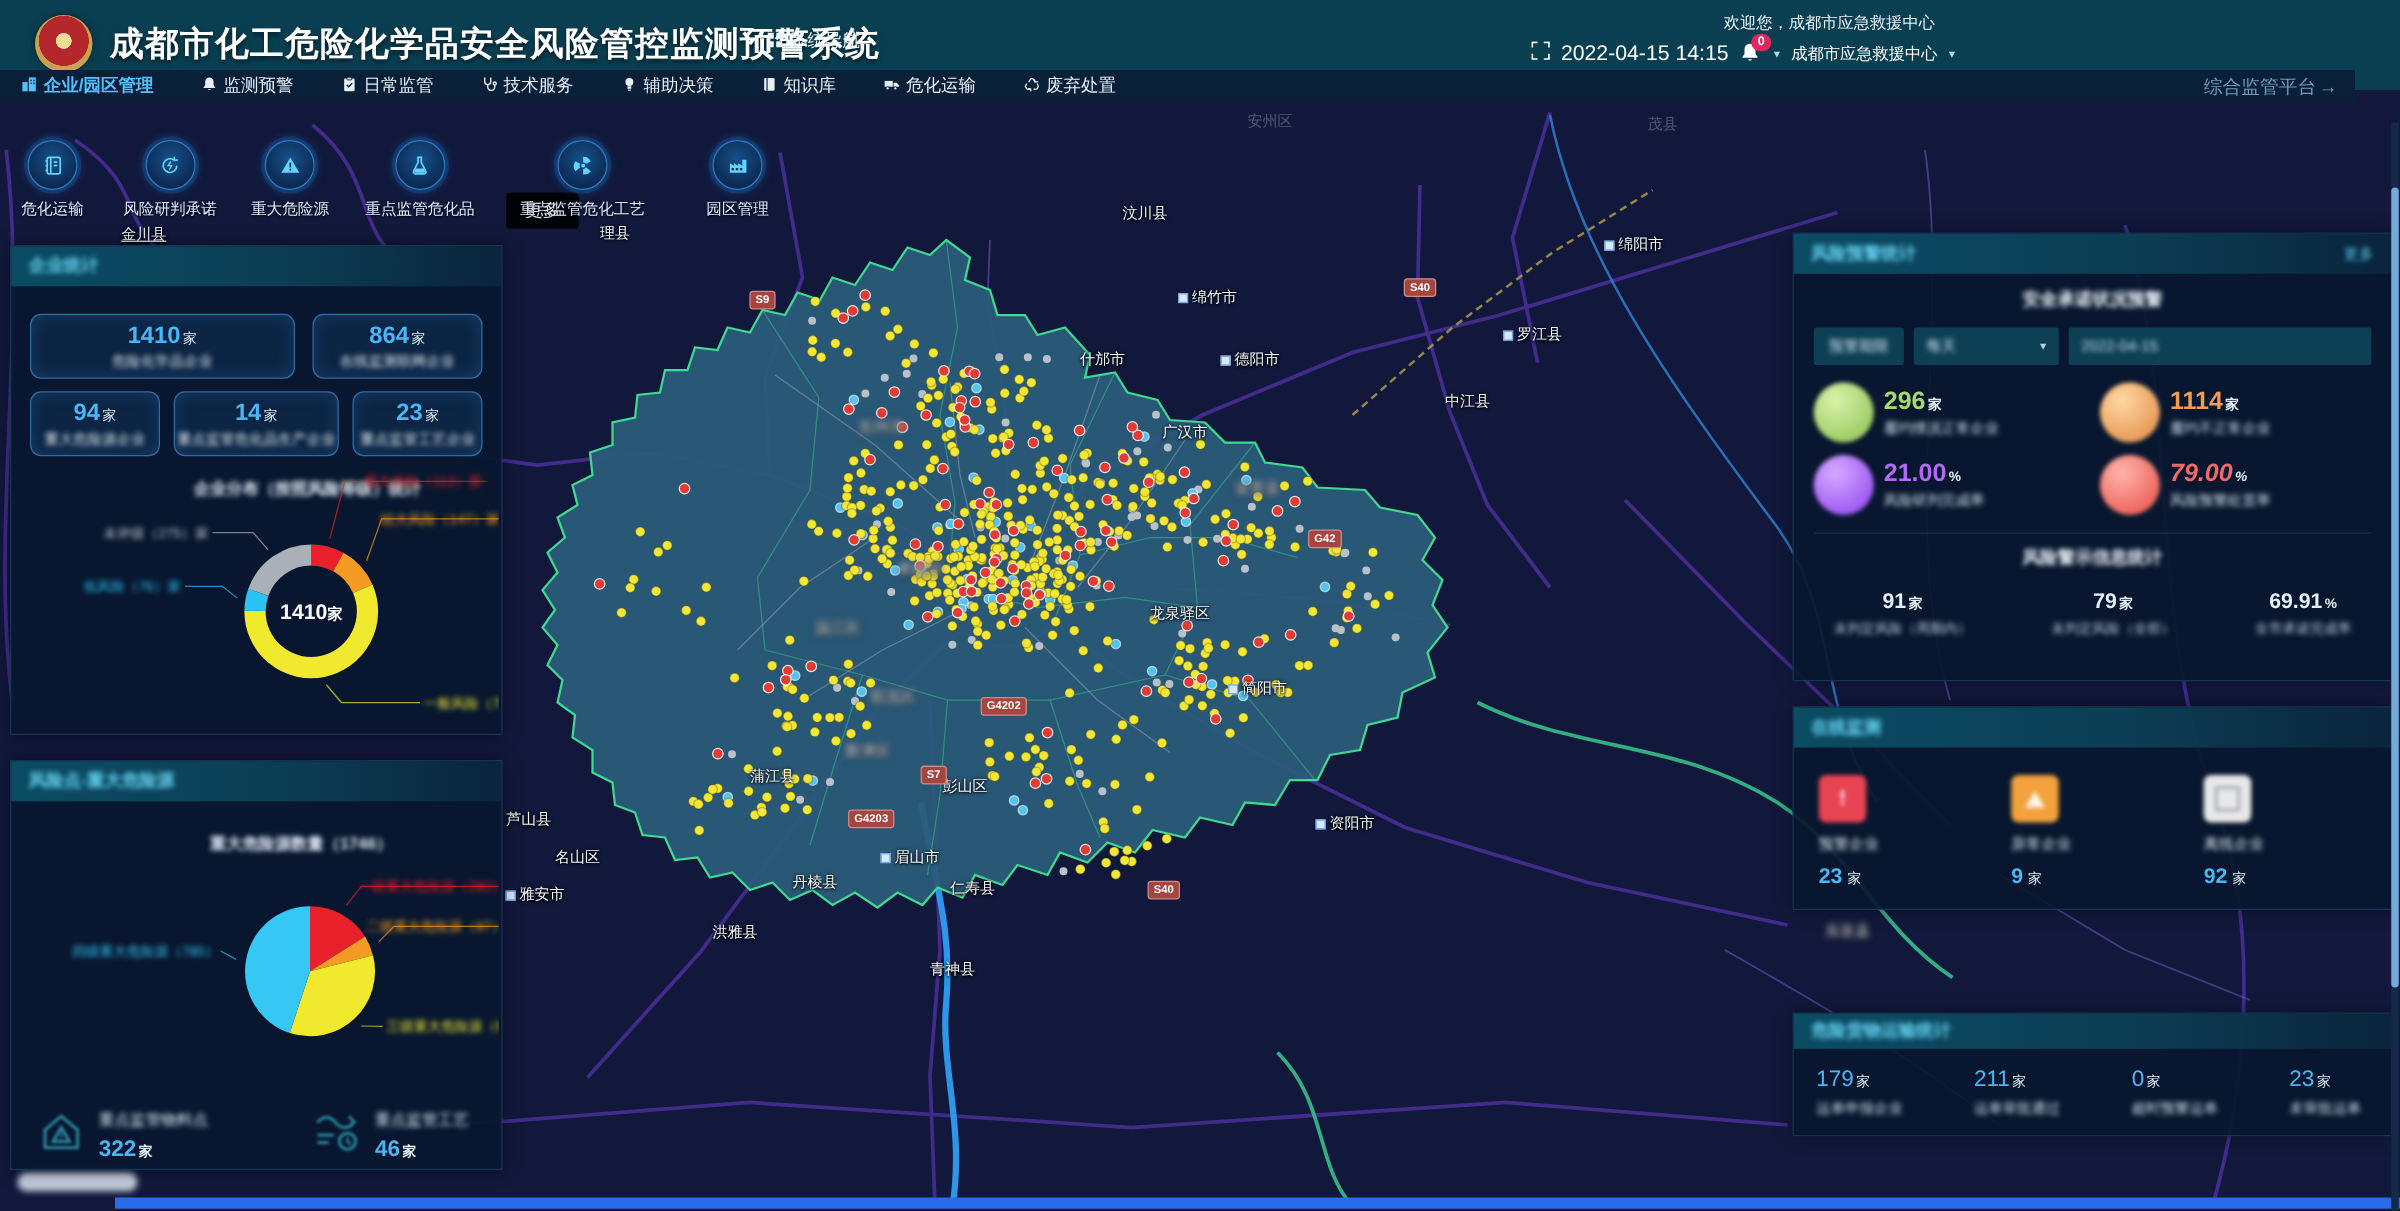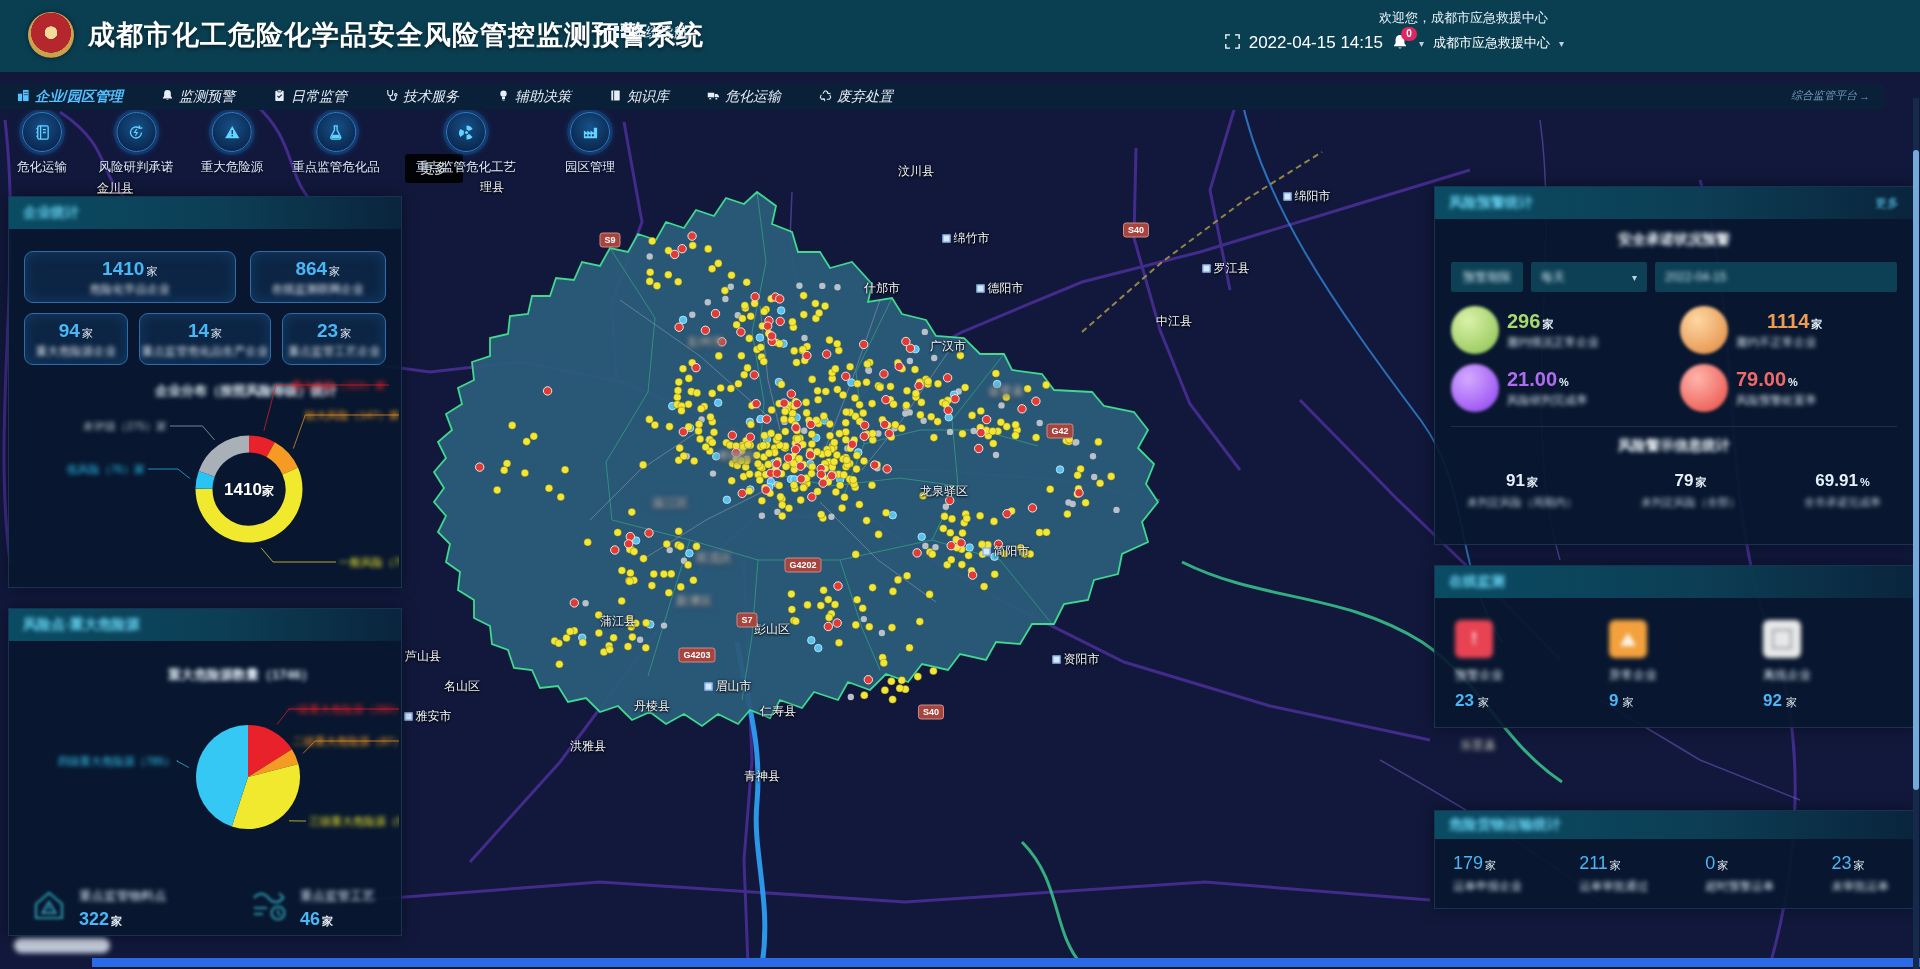--- a/index.html
+++ b/index.html
@@ -31,26 +31,26 @@
     font-size:14px;cursor:pointer;}
   .hdr-welcome{position:absolute;top:9px;right:372px;color:#eaf4fa;font-size:13px;}
   .hdr-row{position:absolute;top:33px;right:356px;display:flex;align-items:center;gap:9px;color:#fff;}
   .time{font-size:17px;}
   .bell-wrap{position:relative;display:inline-block;width:18px;height:18px;cursor:pointer;}
   .badge{position:absolute;top:-7px;left:9px;min-width:8px;height:14px;padding:0 4px;border-radius:8px;
     background:#e0265e;color:#fff;font-size:10px;line-height:14px;text-align:center;font-weight:bold;}
   .caret{color:#bcd2de;font-size:10px;cursor:pointer;}
   .org{font-size:13px;cursor:pointer;}
   
-  nav{position:absolute;left:0;top:84px;width:1884px;height:26px;background:#0a1f38;z-index:3;
-    display:flex;align-items:center;font-style:italic;}
+  nav{position:absolute;left:0;top:56px;width:1884px;height:26px;background:#0a1f38;z-index:3;
+    display:flex;align-items:center;}
   #nav-items{display:flex;align-items:center;gap:38px;padding-left:17px;}
   .nav-item{display:flex;align-items:center;gap:5px;font-size:14px;color:#e6eef6;cursor:pointer;white-space:nowrap;}
   .nav-item.active{color:#53c1ff;font-weight:bold;}
-  #platform-link{position:absolute;right:14px;top:4px;color:#6f9ab8;font-size:11px;cursor:pointer;
+  #platform-link{position:absolute;right:14px;top:4px;color:#6f9ab8;font-size:15px;cursor:pointer;
     text-decoration:none;display:flex;align-items:center;gap:2px;}
   
   #subnav{position:absolute;left:0;top:0;width:100%;z-index:2;}
   .snav{position:absolute;top:112px;transform:translateX(-50%);text-align:center;cursor:pointer;}
   .snav-circle{width:38px;height:38px;margin:0 auto;border-radius:50%;
     background:radial-gradient(circle at 50% 38%,#16518a,#0b2a52 72%);
     border:1.5px solid #2a7ec9;color:#62d4ff;display:flex;align-items:center;justify-content:center;
     box-shadow:0 0 0 3px rgba(26,94,160,.32),0 0 9px rgba(41,150,255,.4);}
   .snav-lb{margin-top:7px;font-size:12.5px;color:#dcecff;white-space:nowrap;text-shadow:0 1px 2px #000;}
   
@@ -1269,35 +1269,35 @@
         <div class="cstat">
           <span class="cdot green"></span>
           <div>
             <div class="cnum" style="color: rgb(168, 217, 108);"><span>296</span><span class="unit">家</span></div>
             <div class="clabel bl">履约情况正常企业</div>
           </div>
         </div>
         <div class="cstat">
           <span class="cdot orange"></span>
           <div>
-            <div class="cnum" style="color: rgb(239, 155, 82); margin-left: 31px;"><span>1114</span><span class="unit">家</span></div>
+            <div class="cnum" style="color: rgb(239, 155, 82);"><span>1114</span><span class="unit">家</span></div>
             <div class="clabel bl">履约不正常企业</div>
           </div>
         </div>
         <div class="cstat">
           <span class="cdot purple"></span>
           <div>
             <div class="cnum" style="color: rgb(176, 108, 240);"><span>21.00</span><span class="unit">%</span></div>
             <div class="clabel bl">风险研判完成率</div>
           </div>
         </div>
         <div class="cstat">
           <span class="cdot red"></span>
           <div>
-            <div class="cnum" style="color: rgb(240, 106, 106);"><span>79.00</span><span class="unit">%</span></div>
+            <div class="cnum" style="color: rgb(240, 106, 106); font-style: italic;"><span>79.00</span><span class="unit">%</span></div>
             <div class="clabel bl">风险预警处置率</div>
           </div>
         </div>
       </div>
     <div class="divider"></div>
     <div class="sec-title bl" style="margin-top:10px;">风险警示信息统计</div>
     <div class="tri-row" id="rp1b">
         <div>
           <div class="tnum"><span>91</span><span class="unit">家</span></div>
           <div class="tlab bl">未判定风险（周期内）</div>

